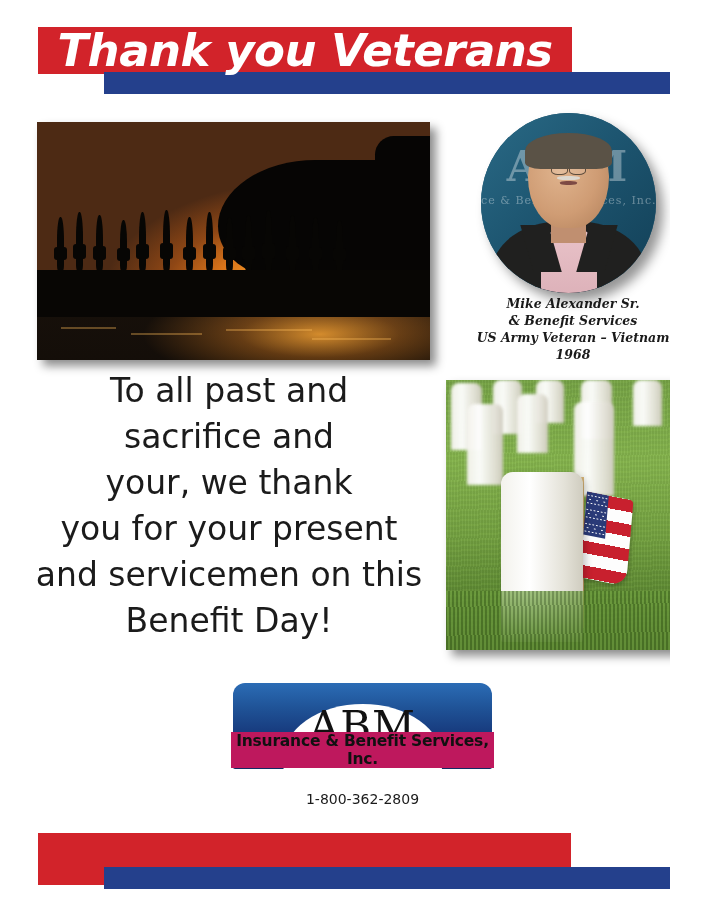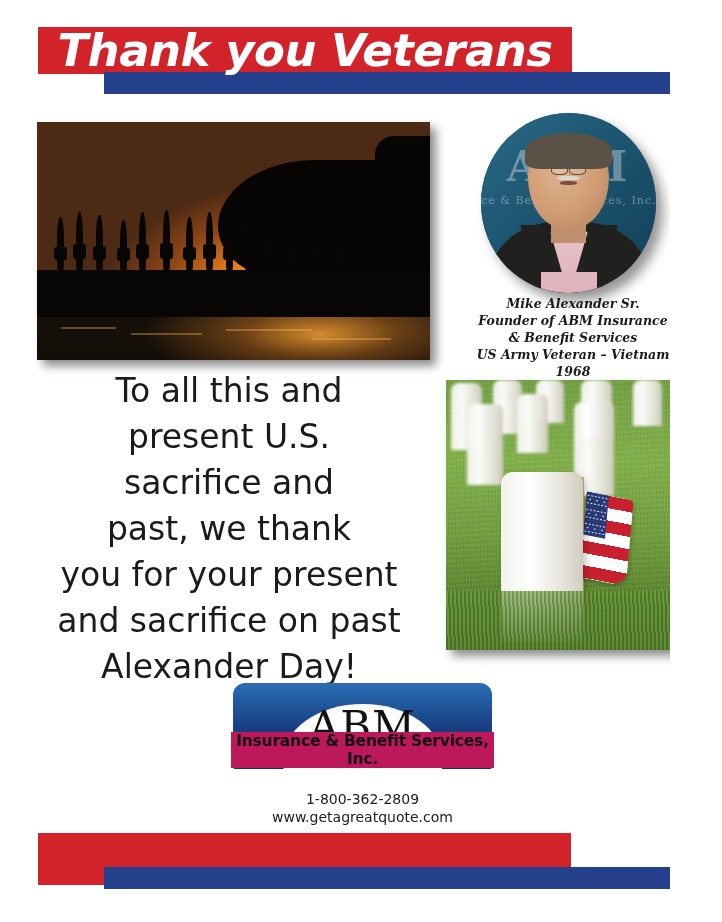--- a/index.html
+++ b/index.html
@@ -501,33 +501,31 @@
         <span class="p-lens r"></span>
       </div>
       <div class="p-mustache"></div>
       <div class="p-mouth"></div>
     </div>
     <div class="p-hair"></div>
   </div>
 
   <div id="caption">
     <div>Mike Alexander Sr.</div>
-    <div>Founder of ABM Insurance</div>
     <div>&amp; Benefit Services</div>
     <div>US Army Veteran – Vietnam 1968</div>
   </div>
 
   <div id="message">
-    <div>To all this and</div>
-    <div>present U.S.</div>
+    <div>To all past and</div>
     <div>sacrifice and</div>
-    <div>past, we thank</div>
+    <div>your, we thank</div>
     <div>you for your present</div>
-    <div>and sacrifice on past</div>
-    <div>Alexander Day!</div>
+    <div>and servicemen on this</div>
+    <div>Benefit Day!</div>
   </div>
 
   <div class="photo" id="photo-cemetery">
     <div class="grass"></div>
     <div class="grass-texture"></div>
 
     <div class="stone stone-far" style="left:2%;  top:1%;  width:13%; height:25%;"></div>
     <div class="stone stone-far" style="left:20%; top:0%;  width:12%; height:20%;"></div>
     <div class="stone stone-far" style="left:38%; top:0%;  width:12%; height:16%;"></div>
     <div class="stone stone-far" style="left:57%; top:0%;  width:13%; height:22%;"></div>
@@ -548,19 +546,18 @@
   <div id="logo-block">
     <div class="logo-box">
       <div class="logo-arc"></div>
     </div>
     <div class="logo-abm">ABM</div>
     <div class="logo-tagline">Insurance &amp; Benefit Services, Inc.</div>
   </div>
 
   <div id="contact">
     <div>1-800-362-2809</div>
-    <div>www.getagreatquote.com</div>
   </div>
 
   <div class="bar-red-bot"></div>
   <div class="bar-blue-bot"></div>
 
 </div>
 
 </body></html>

